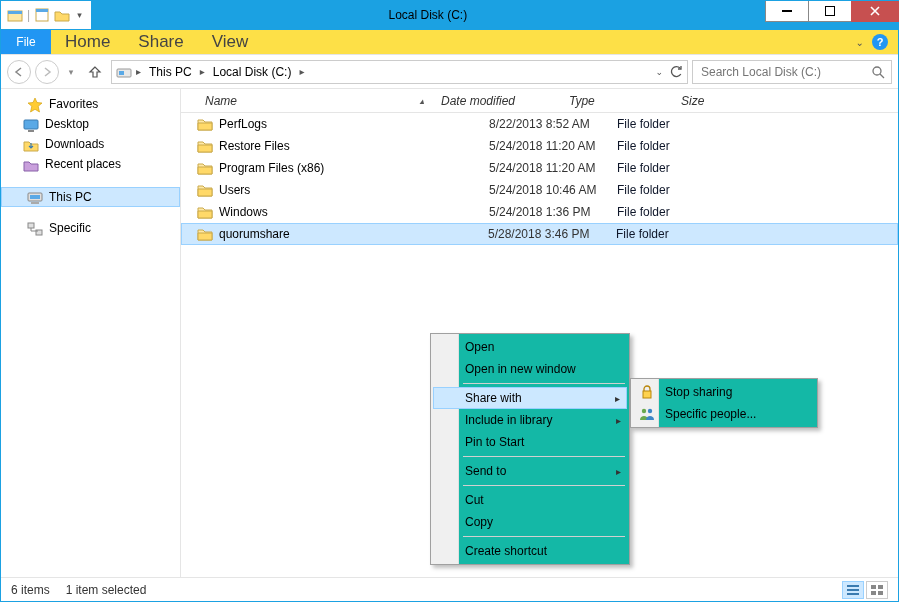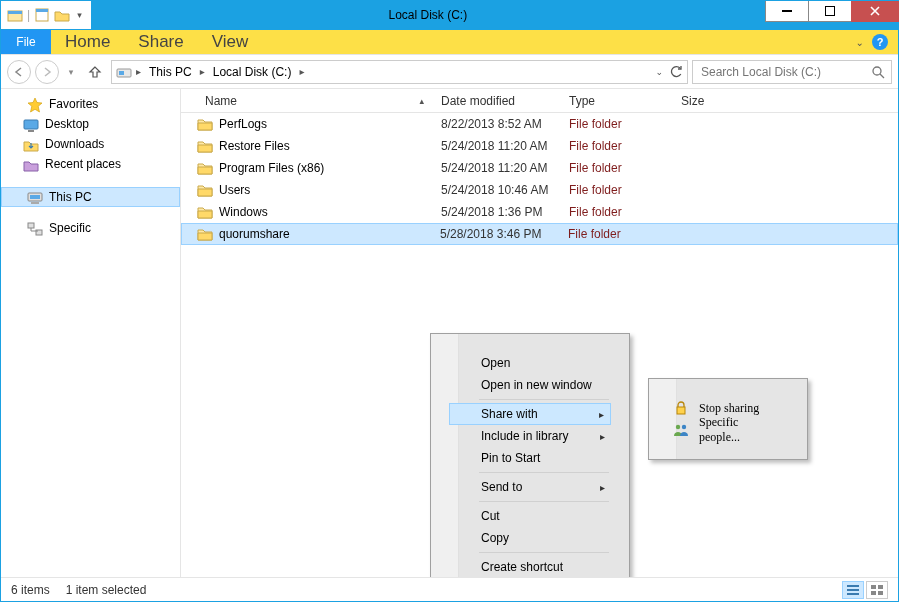--- a/index.html
+++ b/index.html
@@ -109,64 +109,64 @@
     display:flex;align-items:flex-start;gap:6px;padding:2px 6px 2px 22px;height:20px;
   }
   .tree-item.top{padding-left:10px;font-size:12px;}
   .tree-item.selected{background:var(--select-blue);border:1px solid var(--select-border);padding-left:9px;}
   .tree-chev{width:10px;font-size:9px;color:#888;}
   .ticon{width:16px;height:16px;display:inline-flex;align-items:center;justify-content:center;}
   
   .files{flex:1;display:flex;flex-direction:column;position:relative;}
   .cols{
     height:24px;border-bottom:1px solid var(--panel-border);display:flex;align-items:flex-end;
-    color:#333;font-size:12px;
+    color:#333;font-size:12px;font-style:italic;
   }
   .col{padding:0 8px;border-right:1px solid transparent;display:flex;align-items:center;height:100%;}
   .col.name{width:252px;padding-left:24px;}
   .col.date{width:128px;}
   .col.type{width:112px;}
   .col.size{width:80px;}
   .sort-ind{margin-left:auto;font-size:9px;color:#555;}
   .rows{flex:1;overflow:auto;}
   .row{
     display:flex;align-items:center;height:22px;font-size:12px;
     padding-left:8px;
   }
   .row.selected{background:var(--select-blue);border:1px solid var(--select-border);padding-left:7px;}
   .row .cell{padding:0 8px;}
   .row .cname{width:244px;display:flex;align-items:center;gap:6px;}
   .row.selected .cname{width:243px;}
-  .row .cdate{width:128px;color:#333;}
-  .row .ctype{width:112px;color:#7f1d1d;}
+  .row .cdate{width:128px;color:#333;margin-left:48px;}
+  .row .ctype{width:112px;color:#0f172a;}
   .row .csize{width:80px;text-align:right;}
   
   .status{
     height:24px;border-top:1px solid var(--panel-border);
     display:flex;align-items:center;padding:0 10px;gap:16px;font-size:12px;color:#333;
   }
   .status .view-btns{margin-left:auto;display:flex;gap:2px;}
   .vbtn{width:22px;height:18px;border:1px solid #ccc;display:flex;align-items:center;justify-content:center;background:#fff;}
   .vbtn.active{background:var(--select-blue);border-color:var(--select-border);}
   
   .ctx{
-    position:absolute;background:#e5e5e5;border:1px solid #a0a0a0;
-    box-shadow:3px 3px 4px rgba(0,0,0,.25);font-size:12px;padding:18px;
+    position:absolute;background:#14b8a6;border:1px solid #a0a0a0;
+    box-shadow:3px 3px 4px rgba(0,0,0,.25);font-size:12px;padding:2px;
     z-index:10;
   }
   .ctx.main-ctx{left:249px;top:244px;width:200px;}
   .ctx .iconcol{position:absolute;left:0;top:0;bottom:0;width:28px;background:#f0f0f0;border-right:1px solid #e0e0e0;}
   .ctx-item{
     position:relative;display:flex;align-items:center;height:22px;padding-left:32px;padding-right:18px;
   }
   .ctx-item.selected{background:var(--hover-blue);border:1px solid var(--select-border);padding-left:31px;height:22px;}
   .ctx-item .sub-arrow{position:absolute;right:6px;font-size:10px;color:#333;}
   .ctx-item .cicon{position:absolute;left:6px;width:16px;height:16px;display:flex;align-items:center;justify-content:center;}
   .ctx-sep{height:1px;background:#d0d0d0;margin:3px 2px 3px 30px;}
-  .ctx.sub-ctx{left:467px;top:289px;width:160px;font-family:Liberation Serif, serif;}
+  .ctx.sub-ctx{left:449px;top:289px;width:188px;}
 
   
   svg{display:block;}
 </style>
 </head>
 <body>
 
 <div class="window">
 
   <div class="titlebar">

